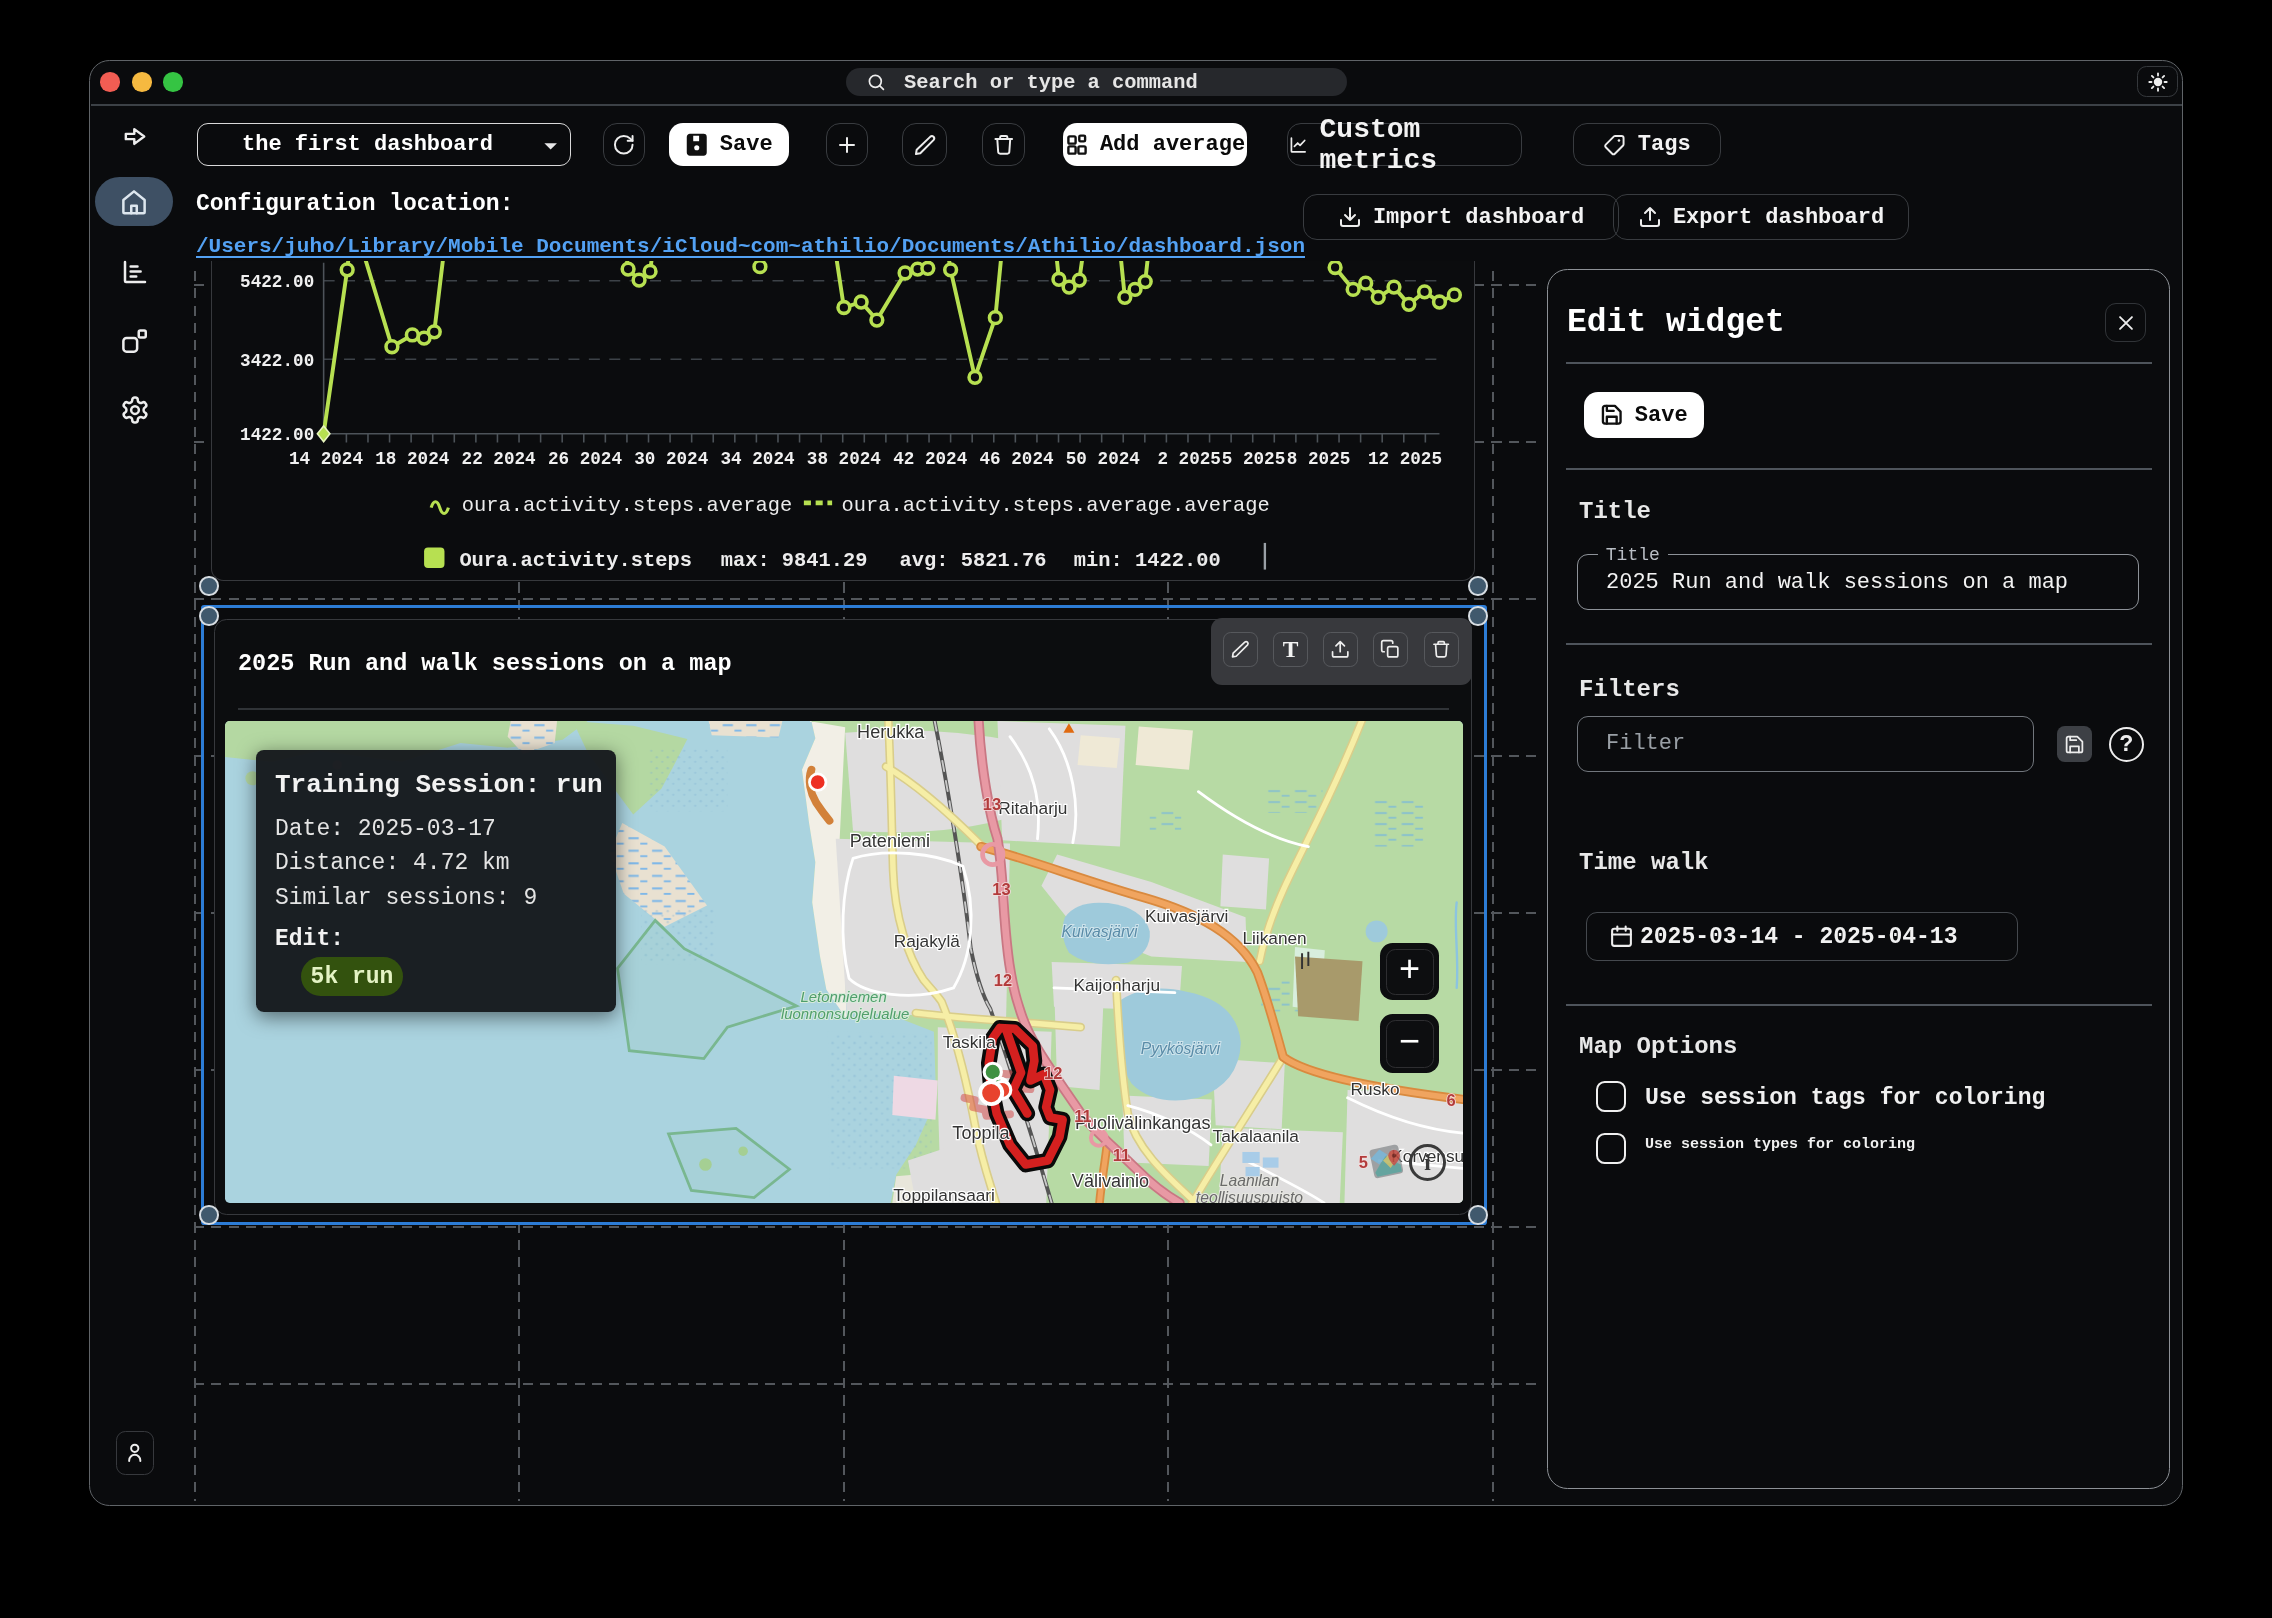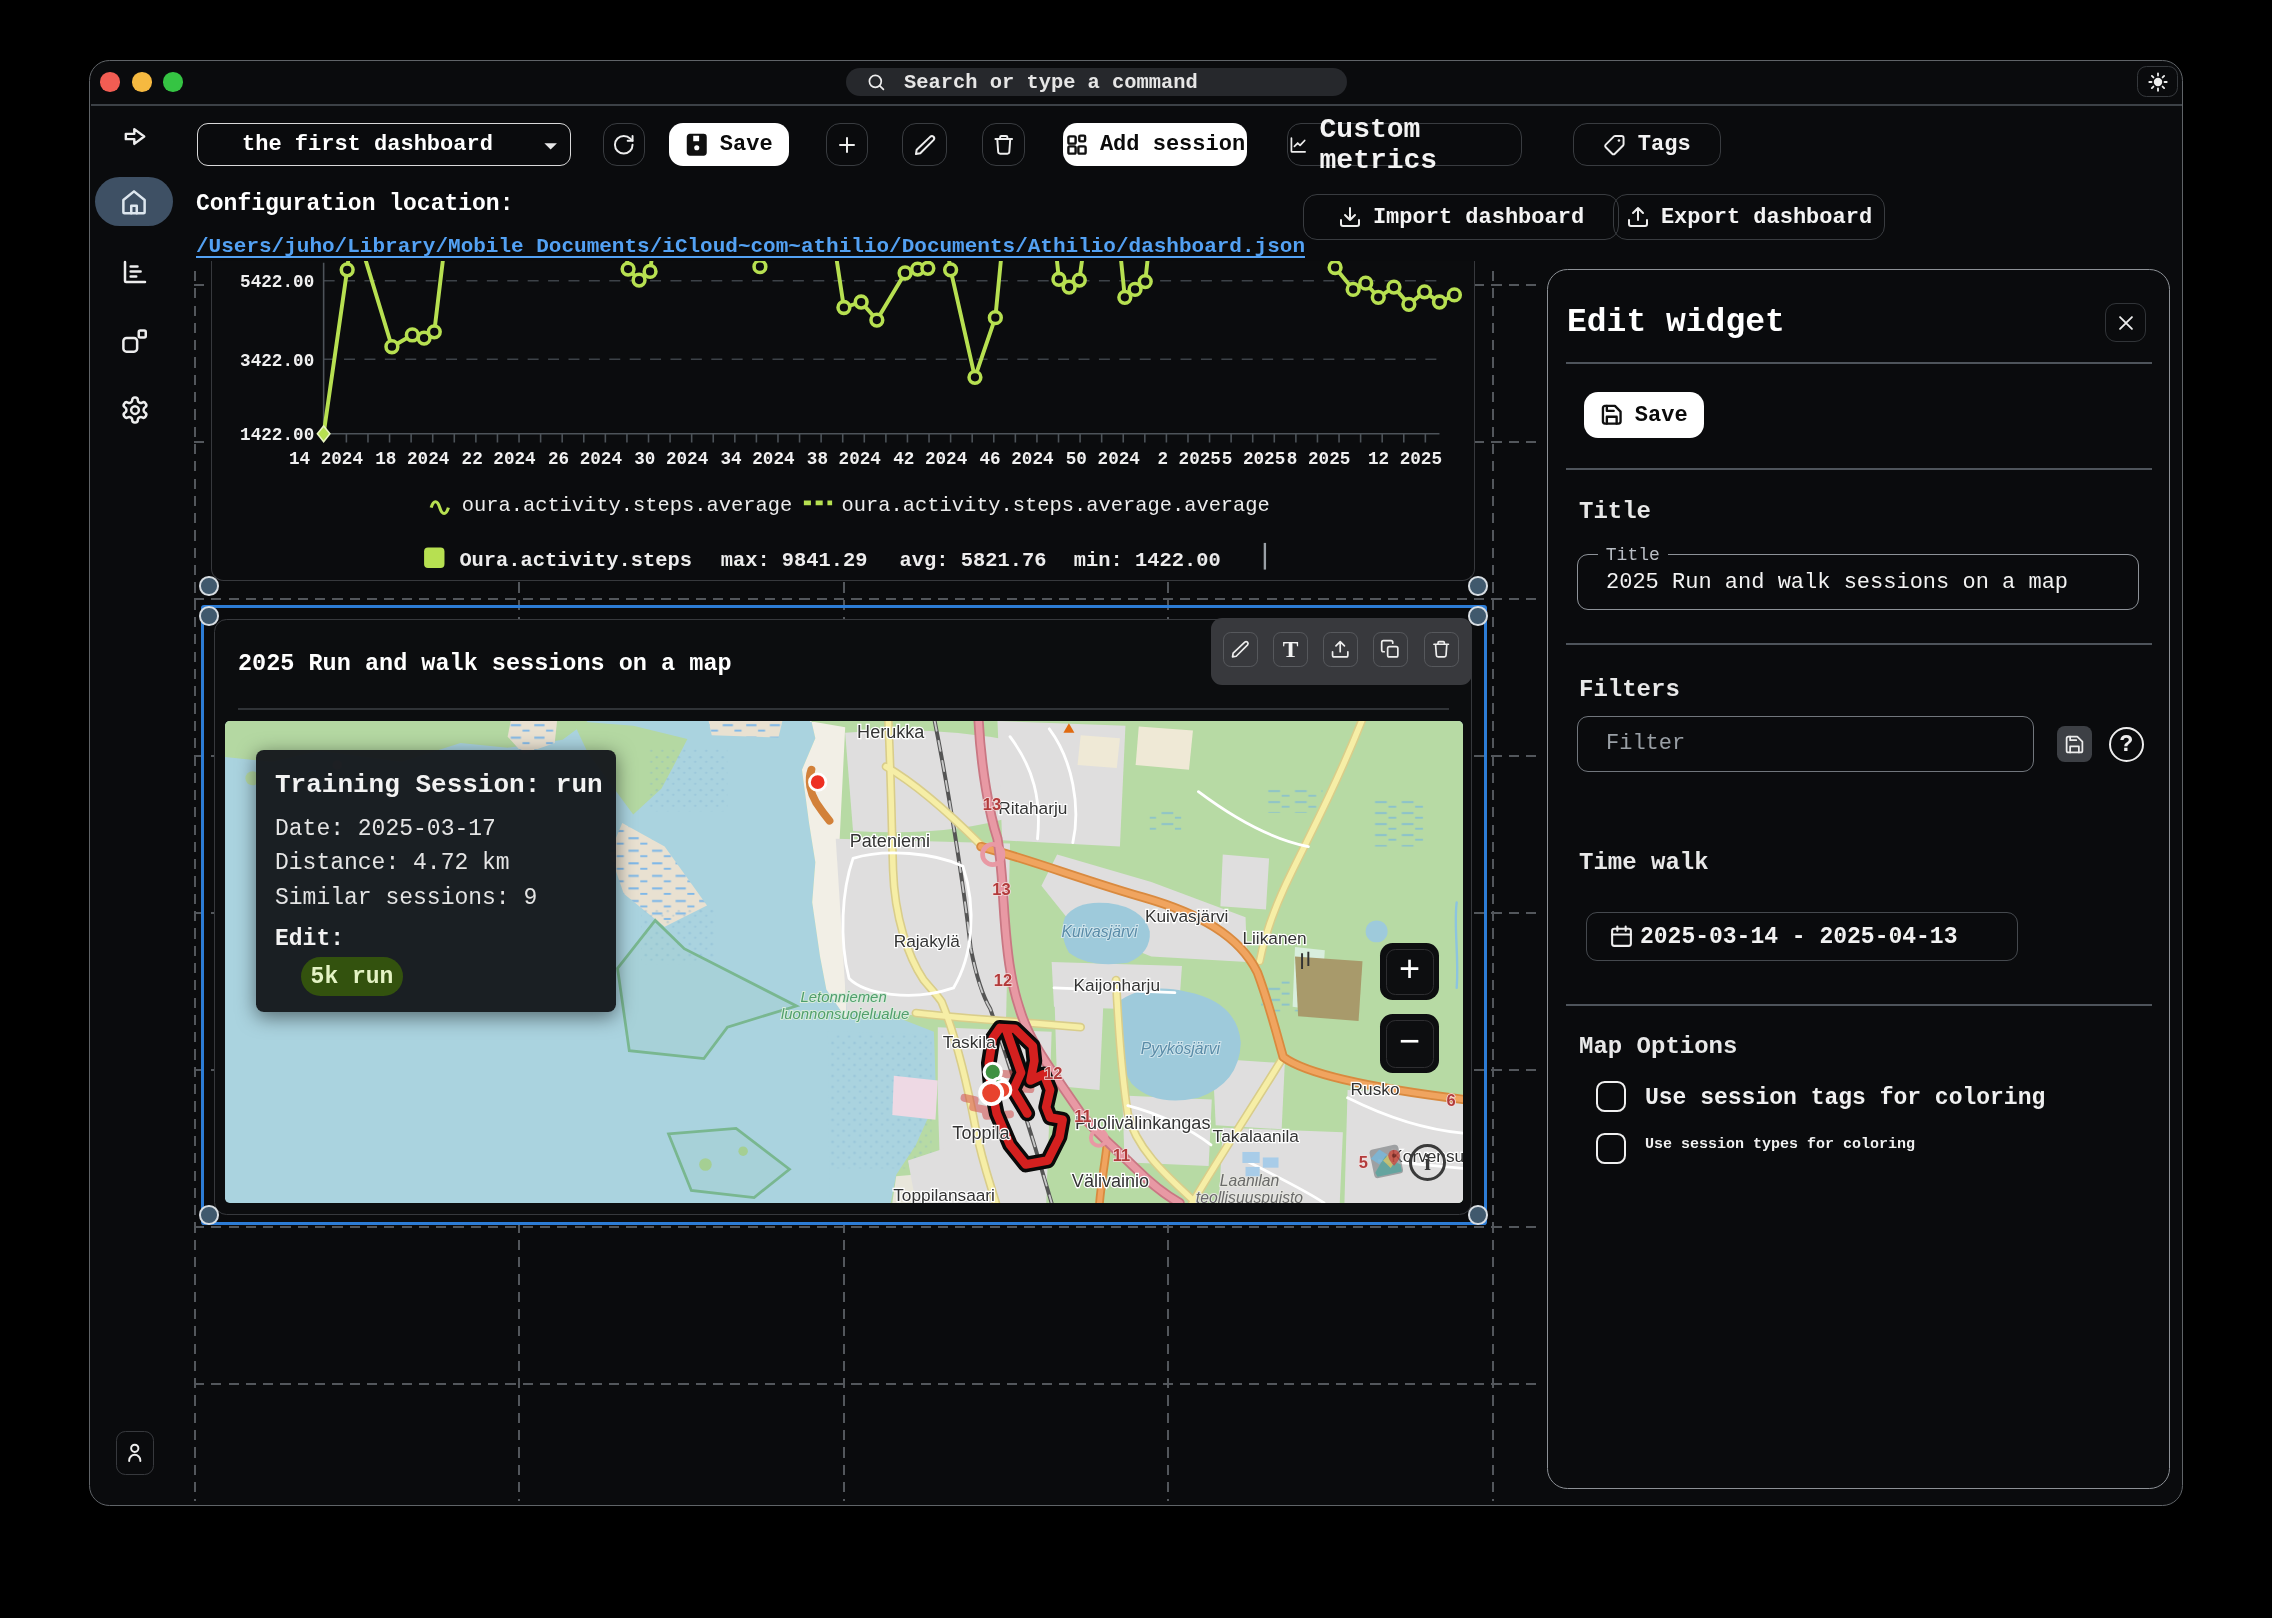--- a/index.html
+++ b/index.html
@@ -103,21 +103,21 @@
       <path d="M3.5 6.2h17M8.3 6V4.3a1.2 1.2 0 0 1 1.2-1.2h5a1.2 1.2 0 0 1 1.2 1.2V6M18.6 6.4l-.9 12.8a2 2 0 0 1-2 1.9H8.3a2 2 0 0 1-2-1.9L5.4 6.4"></path>
     </svg>
   </div>
 <div class="a btn btnw" style="left:1063px;top:123px;width:184px;height:43px;font-size:22px">
     <svg class="icd" width="24" height="24" viewBox="0 0 24 24">
       <rect x="3.4" y="3.4" width="7.2" height="7.2" rx="1.4"></rect>
       <rect x="14.3" y="2.6" width="5.8" height="5.8" rx="1.2"></rect>
       <rect x="3.4" y="13.4" width="7.2" height="7.2" rx="1.4"></rect>
       <rect x="13.4" y="13.4" width="7.2" height="7.2" rx="1.4"></rect>
     </svg>
-    <span>Add session</span>
+    <span>Add average</span>
   </div>
 <div class="a btn" style="left:1287px;top:123px;width:235px;height:43px;font-size:28px">
     <svg class="ic" width="24" height="24" viewBox="0 0 24 24">
       <path d="M4 4v15.2a.8.8 0 0 0 .8.8H20"></path>
       <path d="M7.5 13.5l3.8-3.8 2.8 2.8 5.4-5.8"></path>
     </svg>
     <span>Custom metrics</span>
   </div>
 <div class="a btn" style="left:1573px;top:123px;width:148px;height:43px;font-size:22px">
     <svg class="ic" width="23.5" height="23.5" viewBox="0 0 24 24">
@@ -129,21 +129,21 @@
 
 <div class="a" style="left:196px;top:191px;color:#fff;font-size:23px;font-weight:700">Configuration location:</div>
 <div class="a" style="left:196px;top:235px;color:#53a1f3;font-size:21px;font-weight:700;text-decoration:underline;text-underline-offset:3.9px">/Users/juho/Library/Mobile Documents/iCloud~com~athilio/Documents/Athilio/dashboard.json</div>
 
 <div class="a btn" style="left:1303px;top:194px;width:316px;height:46px;font-size:22px">
     <svg class="ic" width="24" height="24" viewBox="0 0 24 24">
       <path d="M21 15v4a2 2 0 0 1-2 2H5a2 2 0 0 1-2-2v-4M7 10l5 5 5-5M12 15V3"></path>
     </svg>
     <span>Import dashboard</span>
   </div>
-<div class="a btn" style="left:1613px;top:194px;width:272px;height:46px;font-size:22px">
+<div class="a btn" style="left:1613px;top:194px;width:296px;height:46px;font-size:22px">
     <svg class="ic" width="24" height="24" viewBox="0 0 24 24">
       <path d="M21 15v4a2 2 0 0 1-2 2H5a2 2 0 0 1-2-2v-4M17 8l-5-5-5 5M12 3v12"></path>
     </svg>
     <span>Export dashboard</span>
   </div>
 
 <div class="a vd" style="left:194px;top:271px;height:1230px"></div>
 <div class="a vd" style="left:518px;top:271px;height:1230px"></div>
 <div class="a vd" style="left:843px;top:271px;height:1230px"></div>
 <div class="a vd" style="left:1167px;top:271px;height:1230px"></div>

